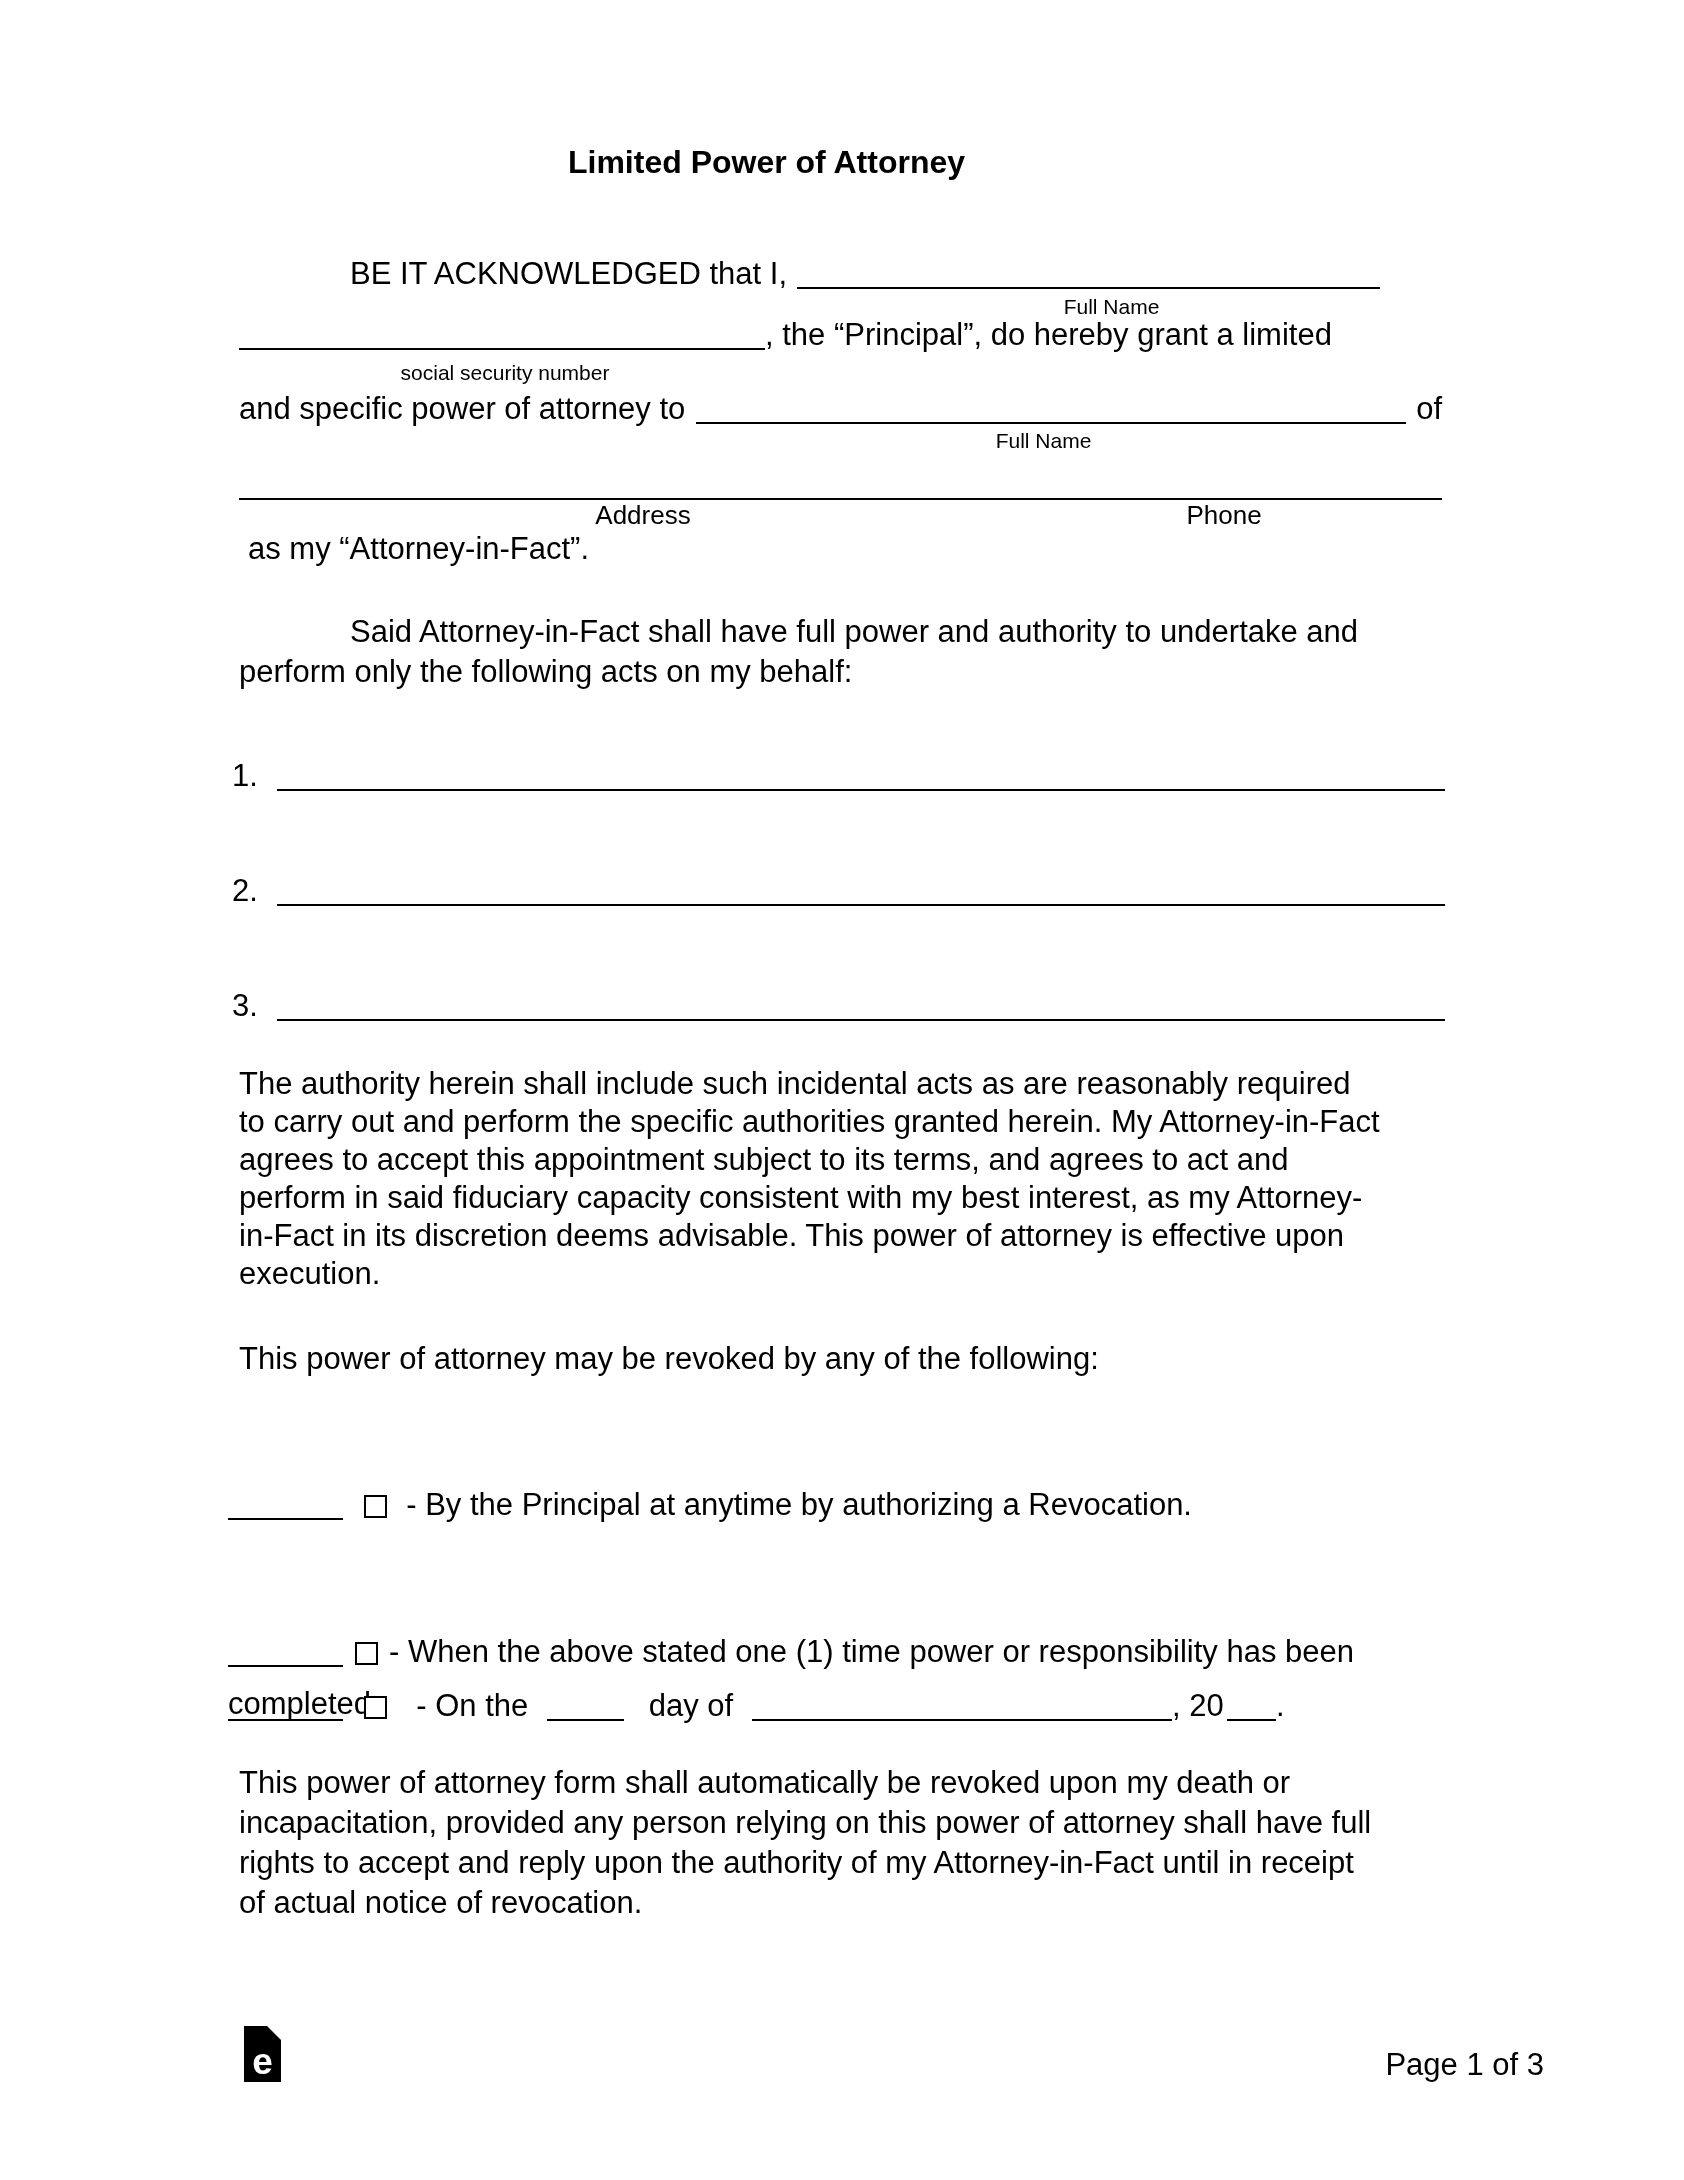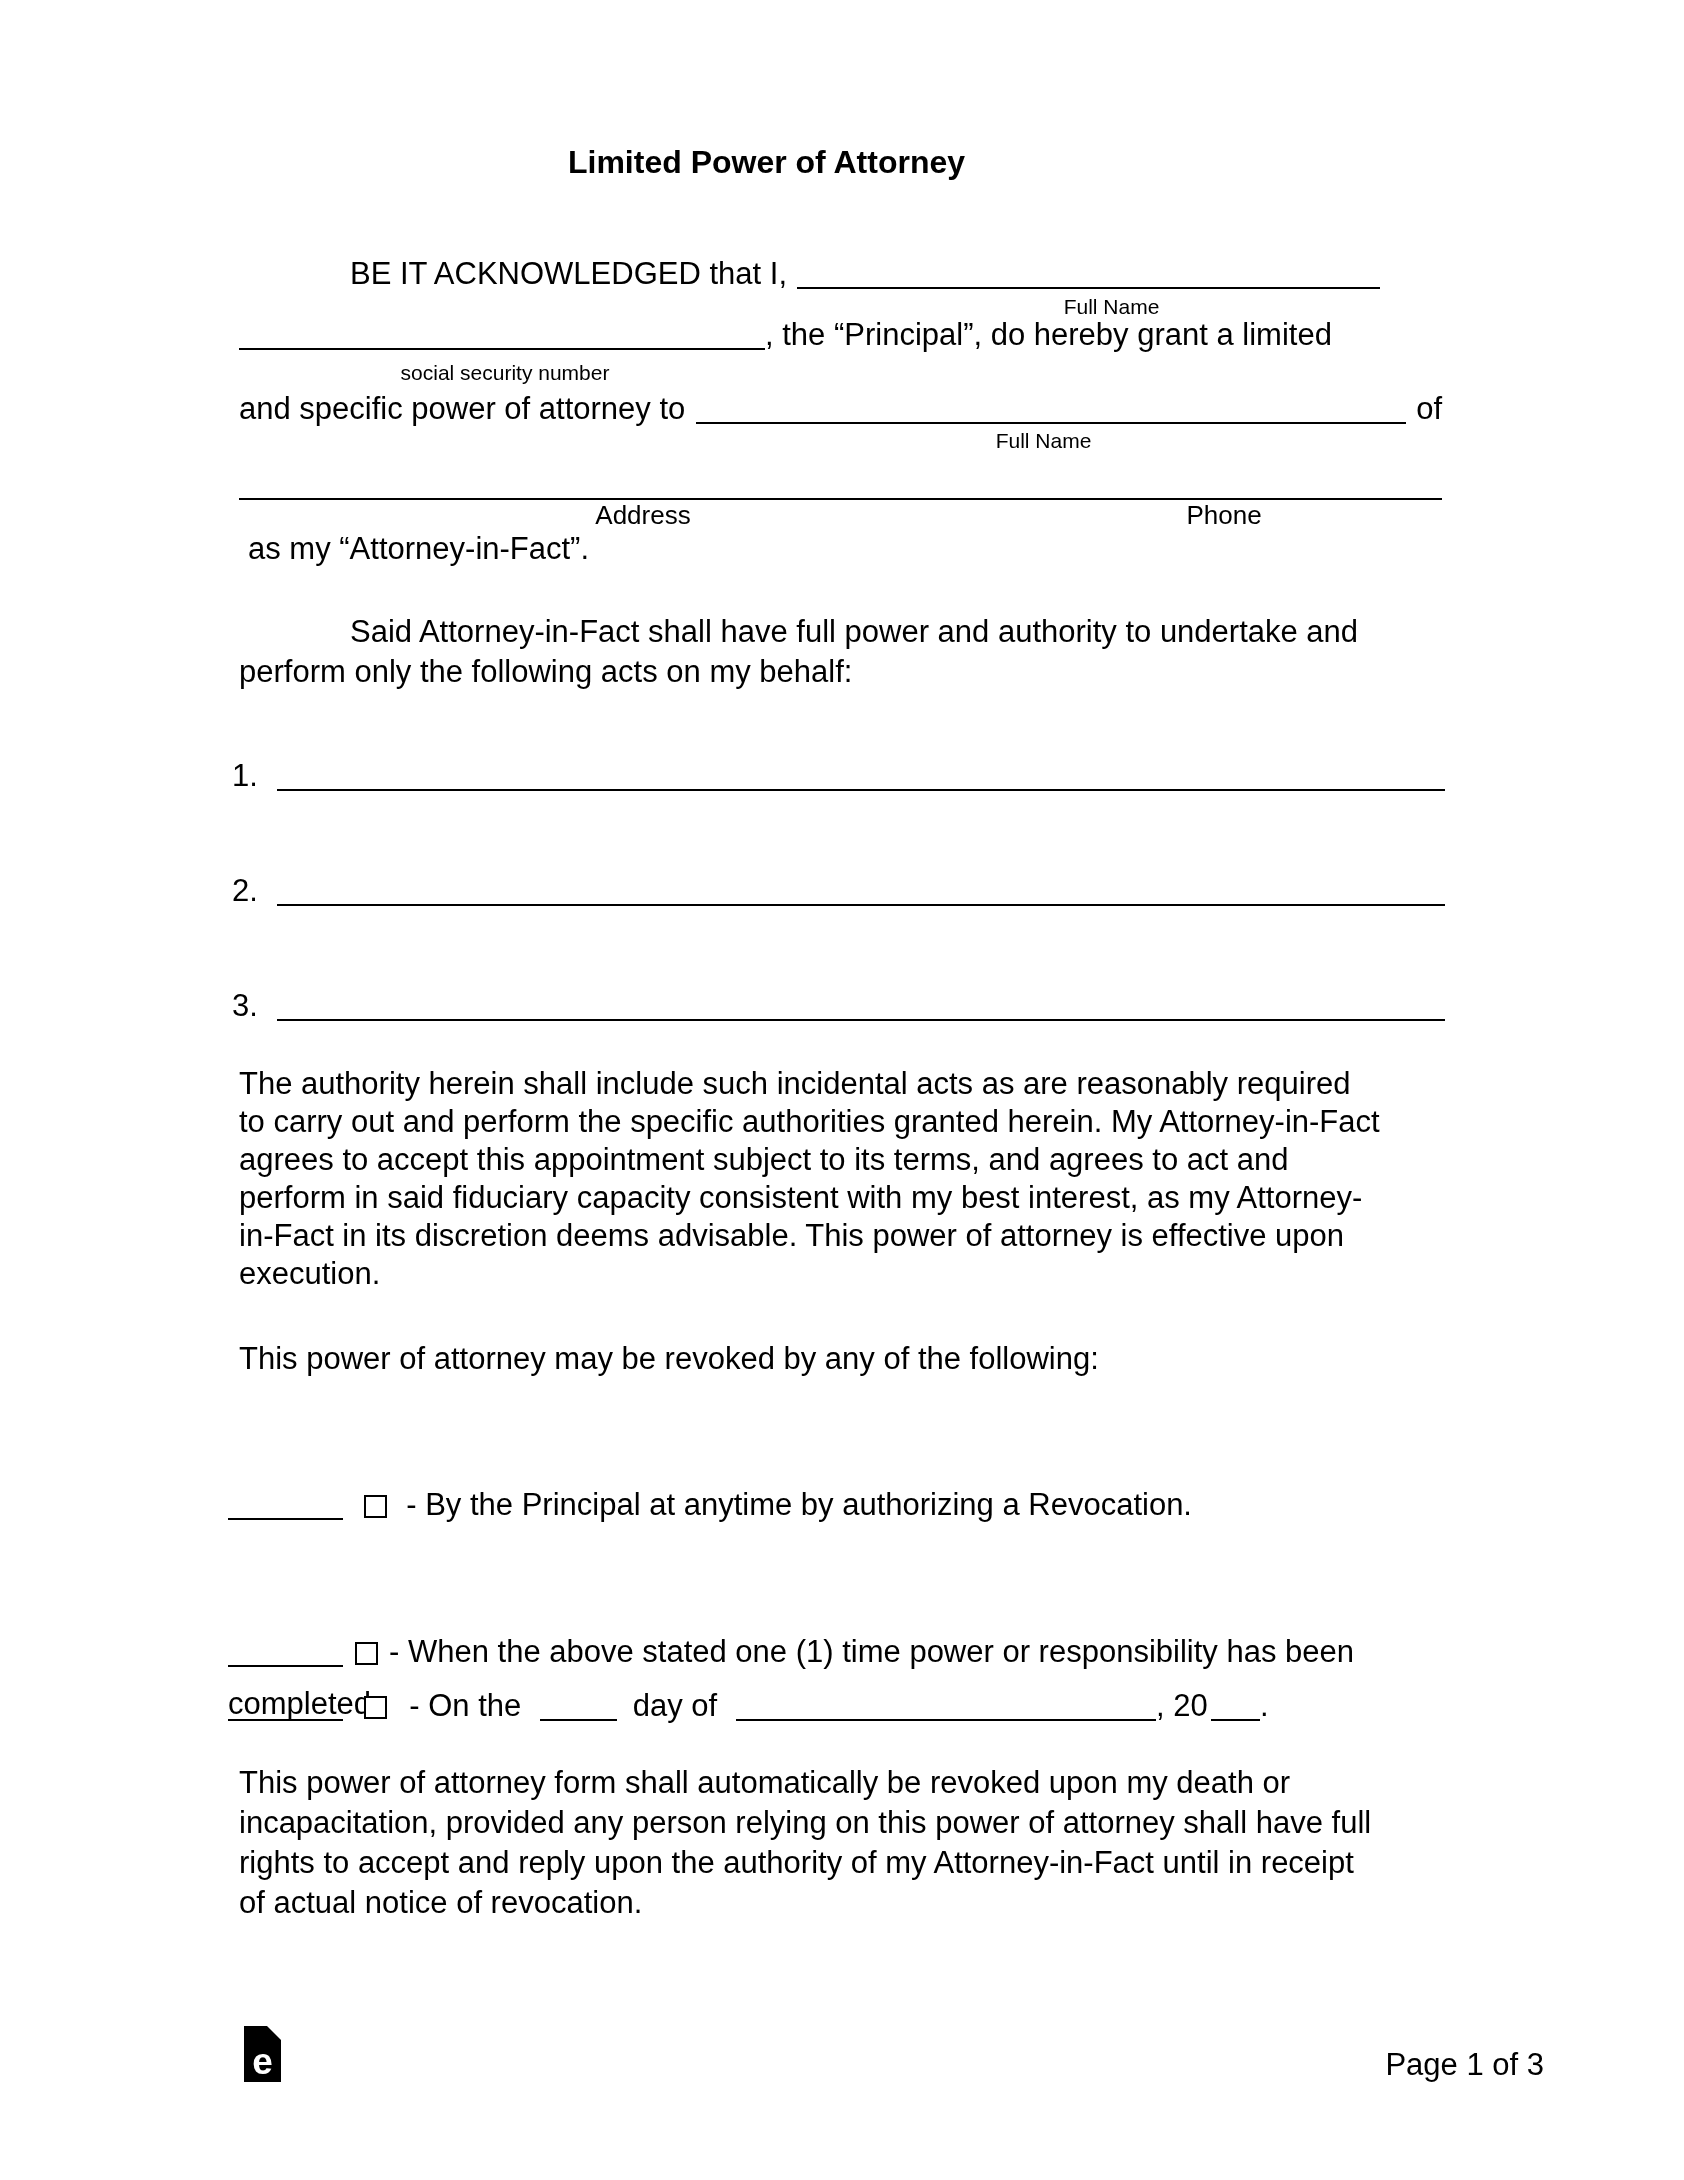--- a/index.html
+++ b/index.html
@@ -95,23 +95,23 @@
   </div>
 
   <div class="abs" style="top:1574px; left:228px; width:1218px; line-height:52px; white-space:pre-line;">
     <span class="blank" style="width:115px;"></span><span class="checkbox" style="margin-left:12px;"></span><span style="margin-left:11px;">- When the above stated one (1) time power or responsibility has been
 completed.</span>
   </div>
 
   <div class="abs plain" style="top:1687px; left:228px; width:1218px;">
     <span class="blank" style="width:115px;"></span>
     <span class="checkbox" style="margin-left:12px;"></span>
-    <span style="margin-left:14px;">- On the</span>
+    <span style="margin-left:21px;">- On the</span>
     <span class="blank" style="width:77px; margin-left:10.2px;"></span>
-    <span style="margin-left:7px;">day of</span>
+    <span style="margin-left:16px;">day of</span>
     <span class="blank" style="width:420px; margin-left:10.2px;"></span><span>, 20</span><span class="blank" style="width:49px; margin-left:3.4px;"></span><span>.</span>
   </div>
 
   <div class="abs para" style="top:1763px; left:239px; width:1244px; line-height:40px;">This power of attorney form shall automatically be revoked upon my death or
 incapacitation, provided any person relying on this power of attorney shall have full
 rights to accept and reply upon the authority of my Attorney-in-Fact until in receipt
 of actual notice of revocation.</div>
 
   <div class="logo" style="left:244px; top:2026px;">
     <span class="letter">e</span>

